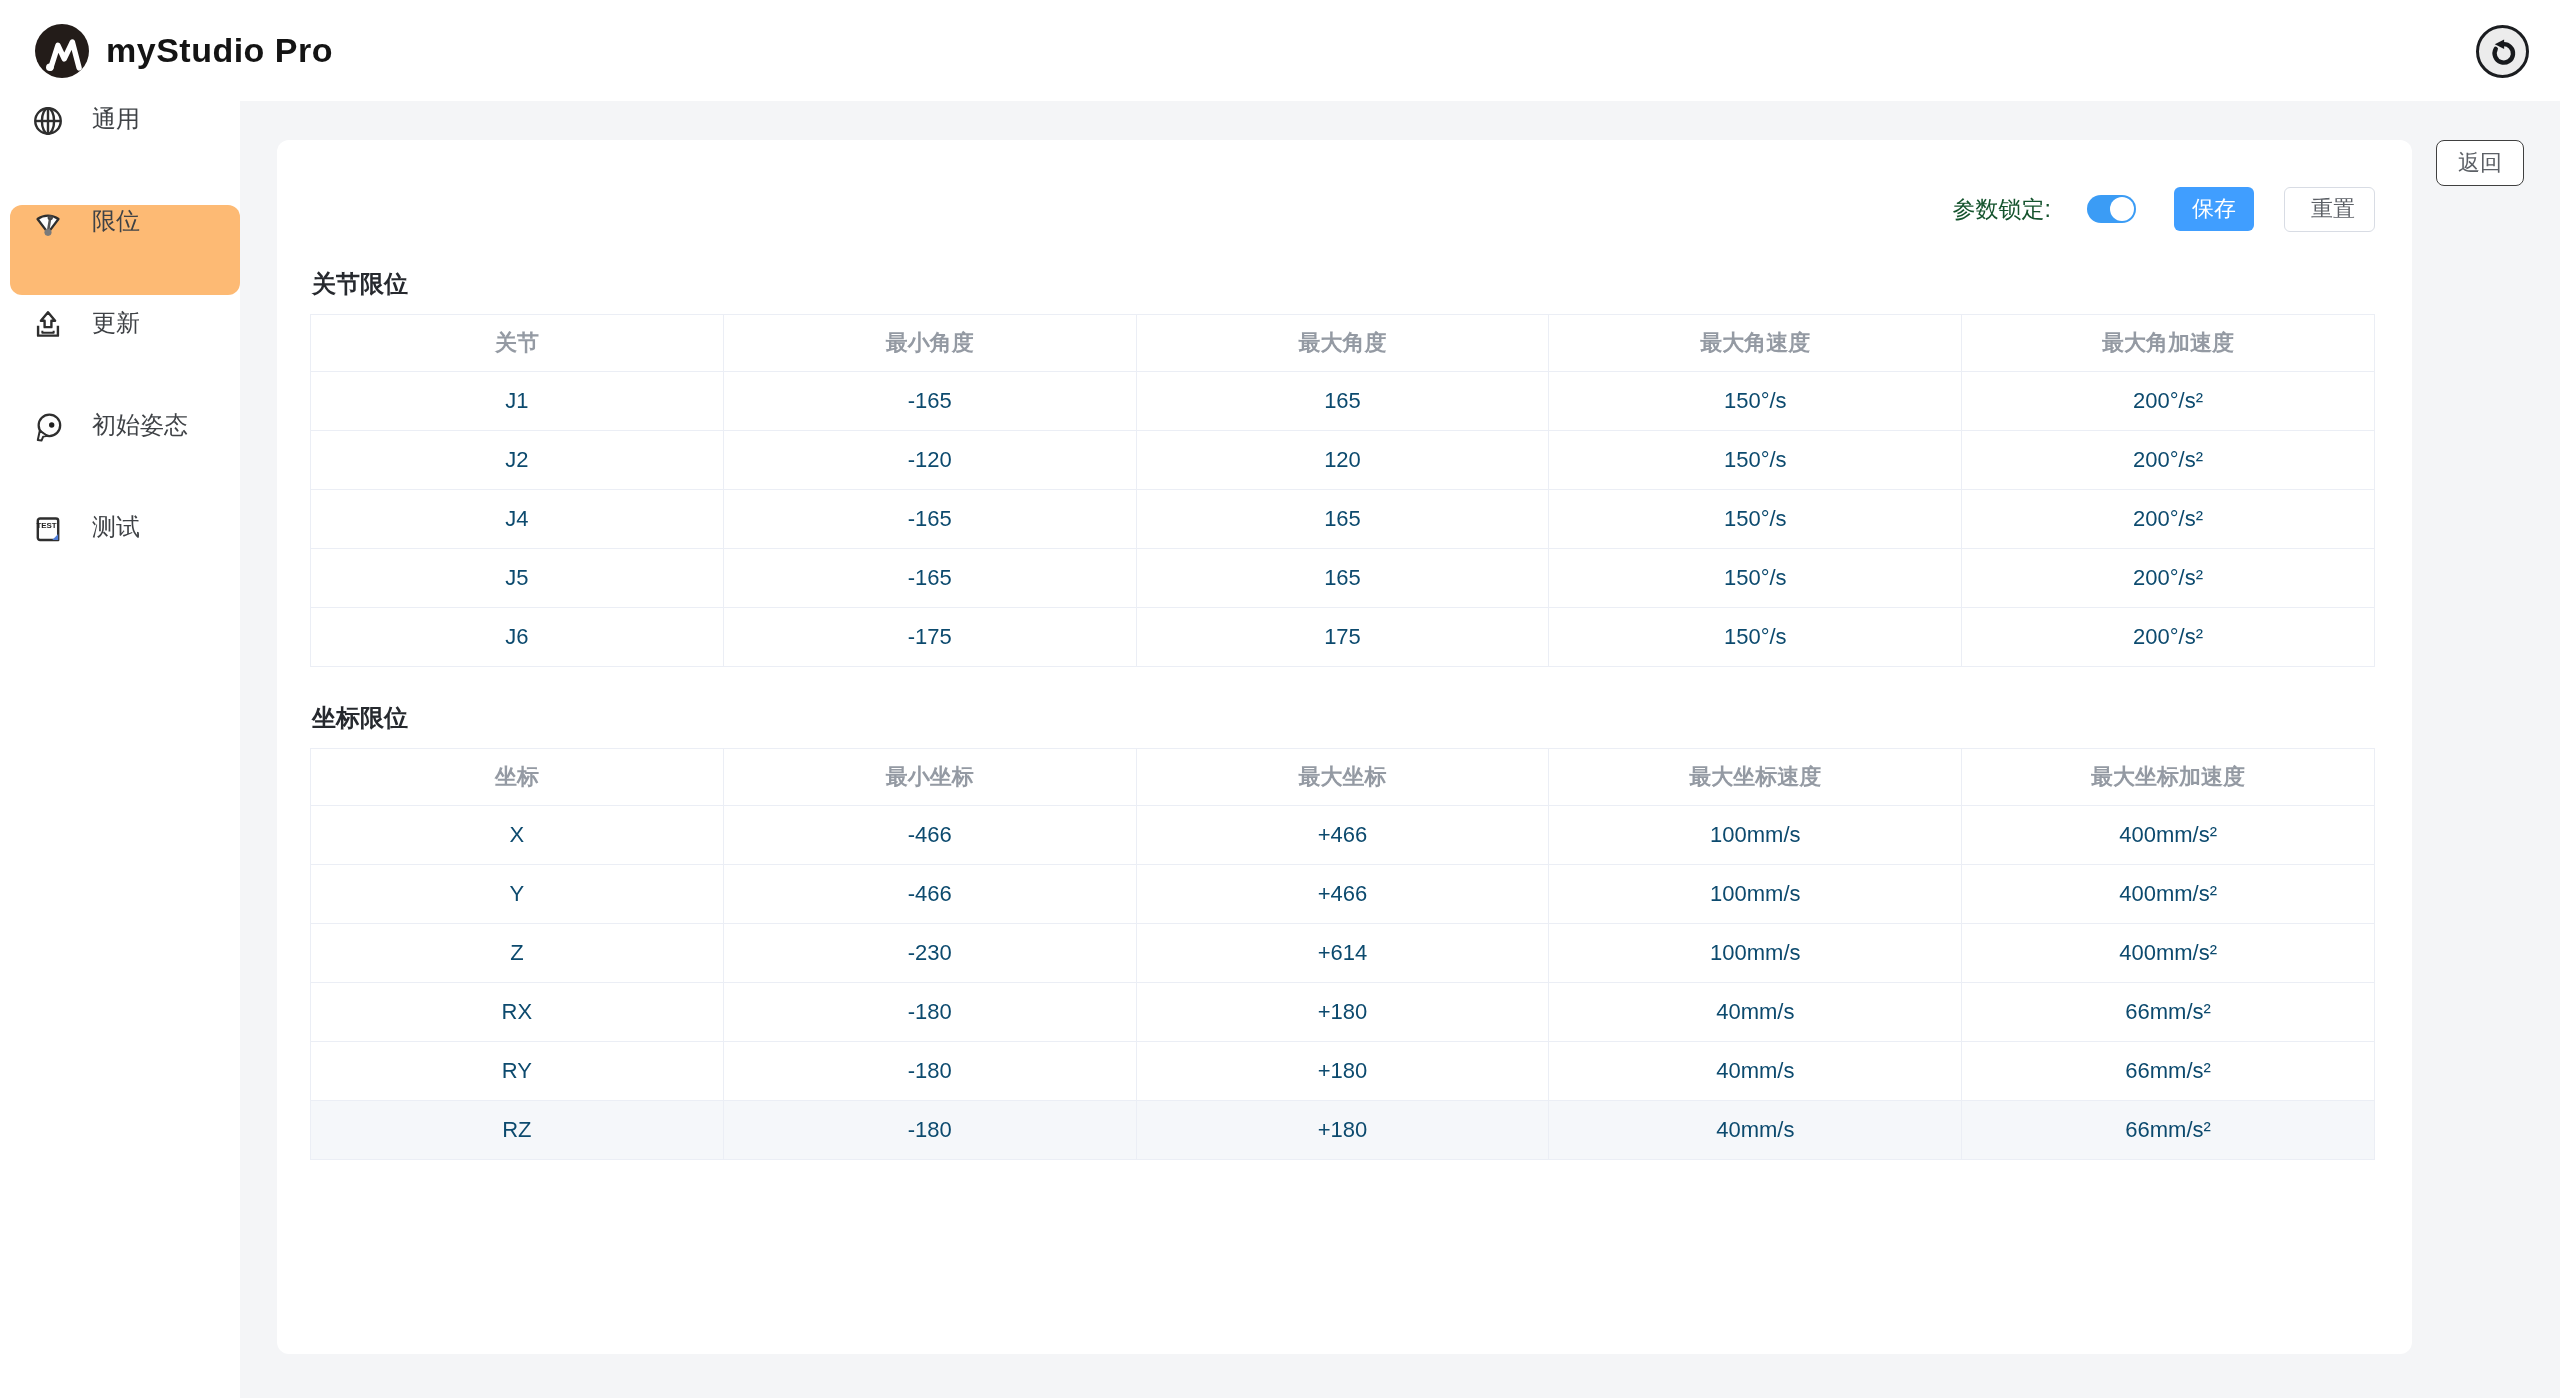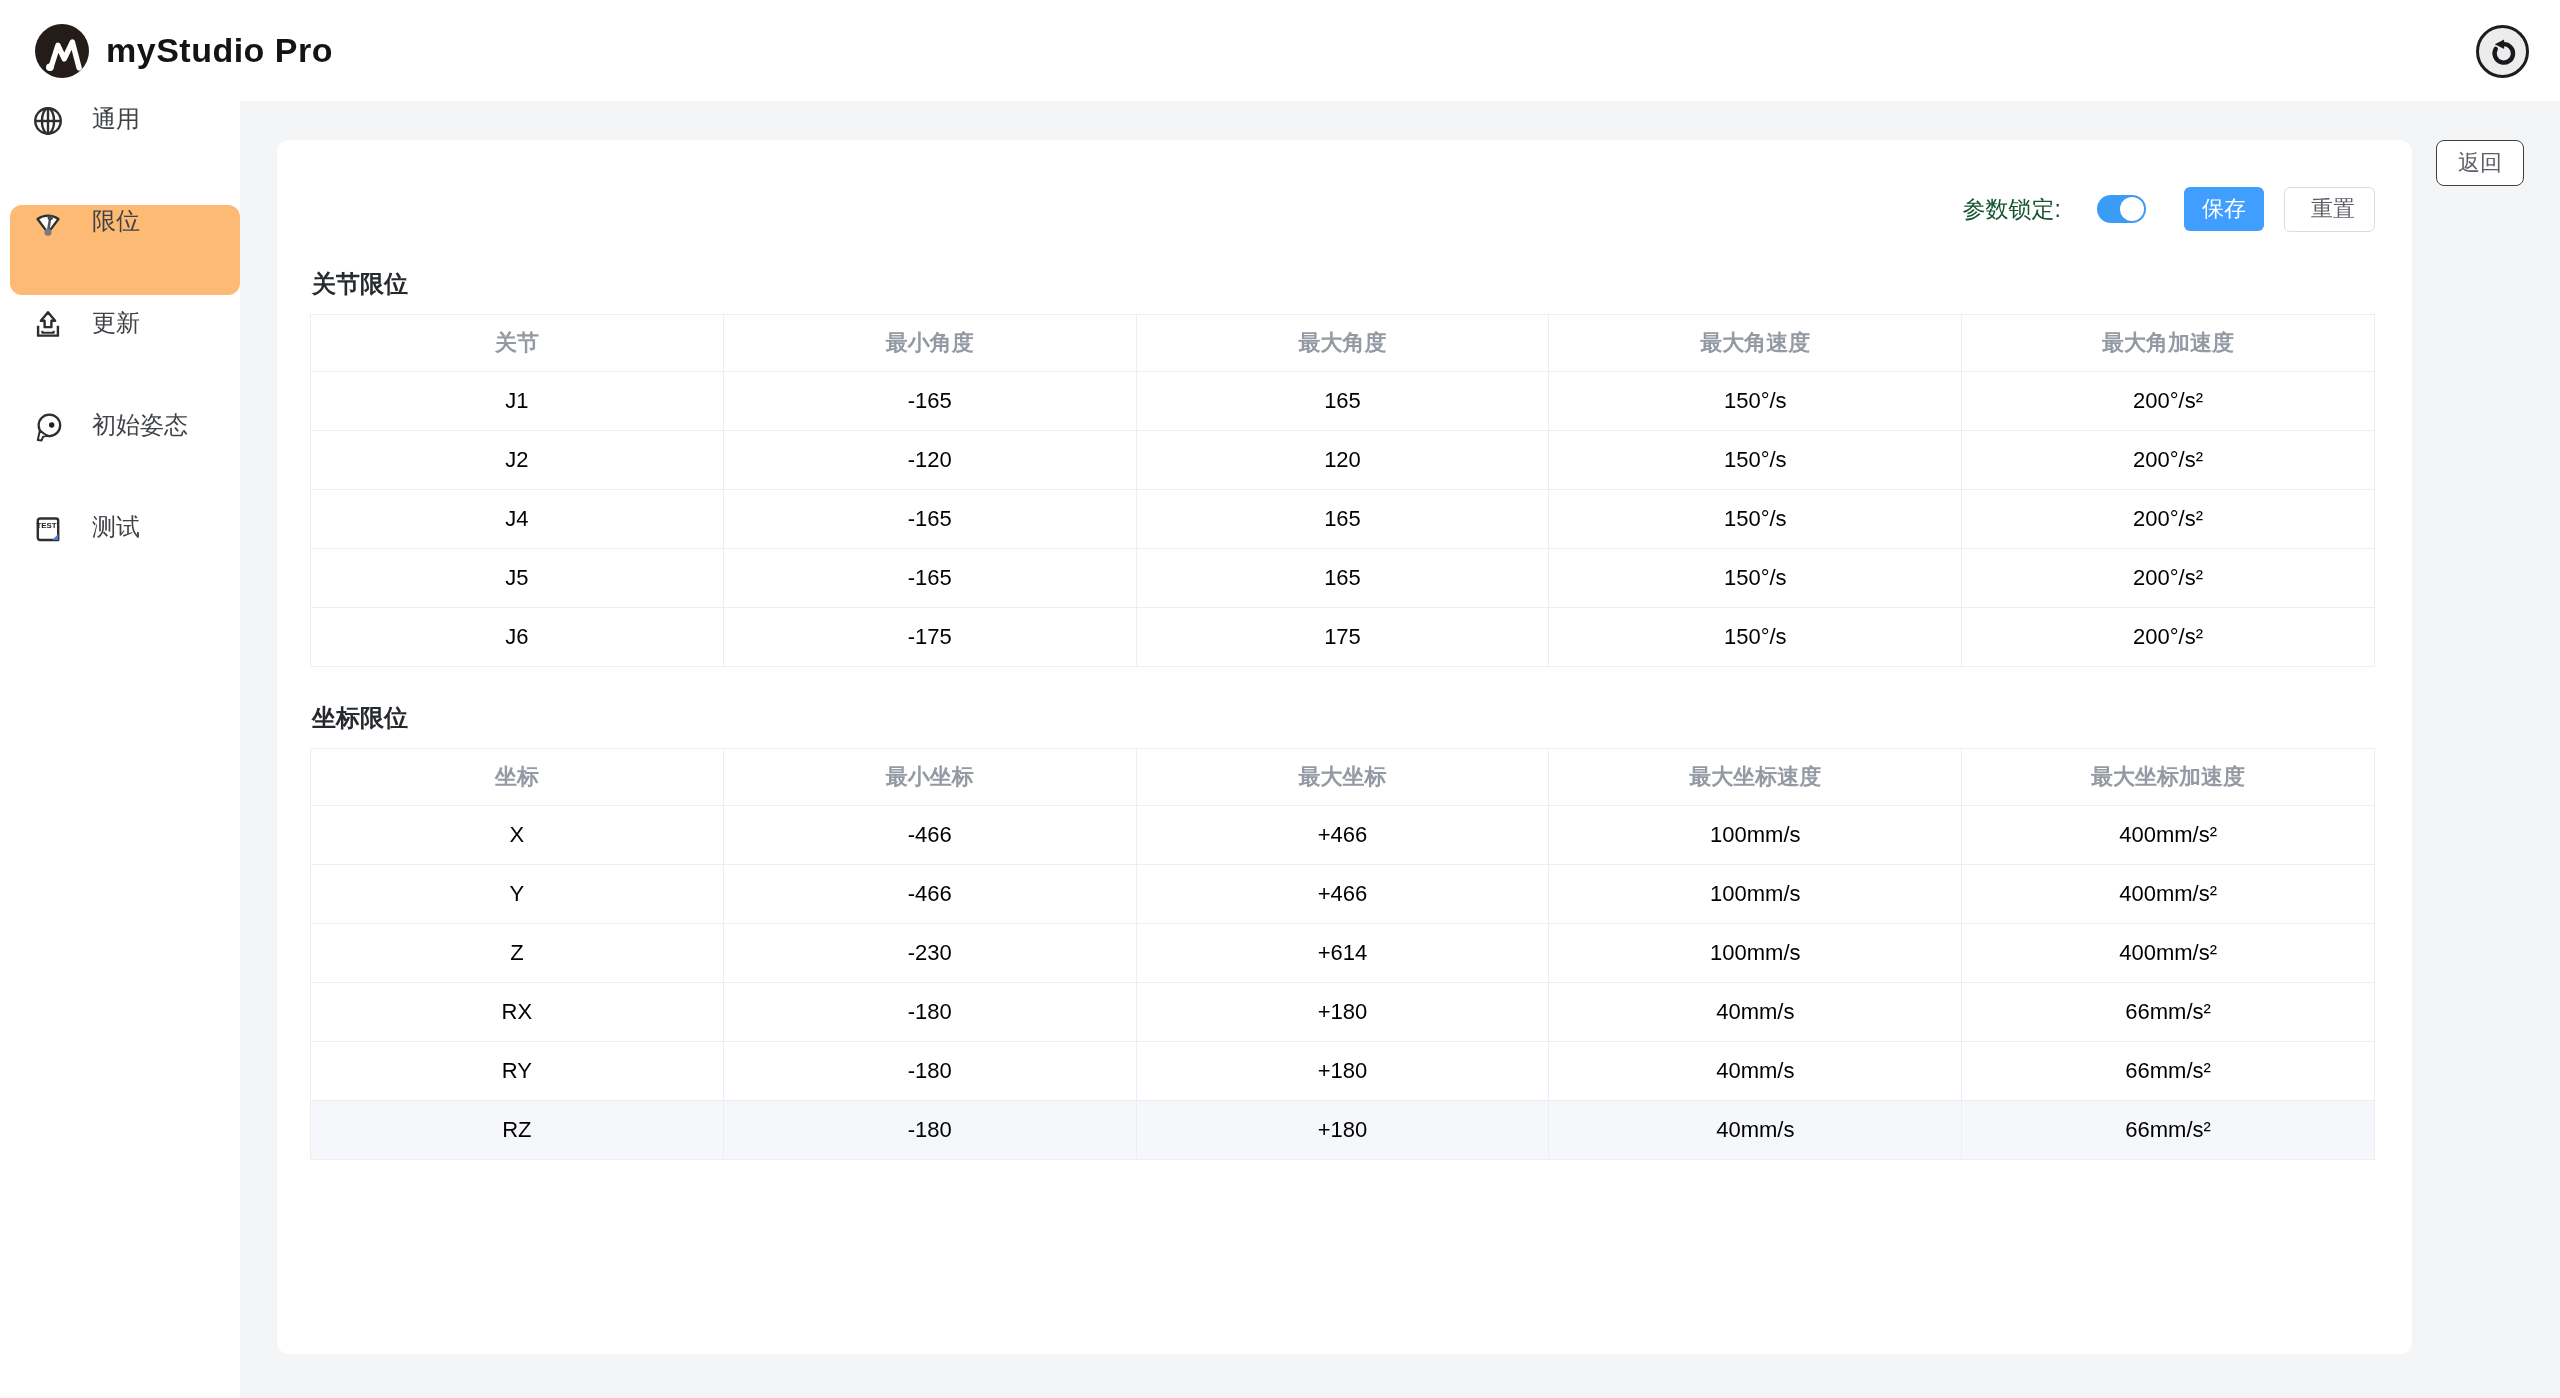--- a/index.html
+++ b/index.html
@@ -63,33 +63,33 @@
   .controls { margin-top:45px; height:48px; display:flex; justify-content:flex-end; align-items:center; }
   .param-label { font-size:23px; color:#14532d; margin-right:36px; }
   .switch {
     width:49px; height:28px; border-radius:14px; background:#c0c4cc;
     position:relative; cursor:pointer; margin-right:38px; flex:none;
   }
   .switch .knob { position:absolute; left:2px; top:2px; width:24px; height:24px; border-radius:50%; background:#fff; }
   .switch.on { background:#3b9cf5; }
   .switch.on .knob { left:auto; right:2px; }
   .btn { font-size:22px; border-radius:6px; display:flex; align-items:center; justify-content:center; cursor:pointer; }
-  .btn-primary { width:80px; height:44px; background:#409eff; color:#ffffff; border:none; margin-right:20px; }
+  .btn-primary { width:80px; height:44px; background:#409eff; color:#ffffff; border:none; margin-right:30px; }
   .btn-plain { width:91px; height:45px; background:#fff; border:1px solid #d8dce4; color:#5c6066;padding-left:13px; }
 
   
   .sec-title { font-size:24px; font-weight:700; color:#26292e; line-height:30px; margin:36px 0 15px 2px; }
   .sec-title.second { margin-top:36px; }
   table { width:100%; border-collapse:collapse; table-layout:fixed; background:#fff; }
   th {
     height:57px; font-size:22px; font-weight:700; color:#949aa3;
     border:1px solid #ebeef5; text-align:center; background:#fff;
   }
   td {
-    height:59px; font-size:22px; color:#000000;
+    height:59px; font-size:22px; color:#0c4a6e;
     border:1px solid #ebeef5; text-align:center; background:#fff;
   }
   tr.hl td { background:#f5f7fa; }
 
   svg { display:block; }
 </style>
 </head>
 <body>
 
 <div class="topbar">

